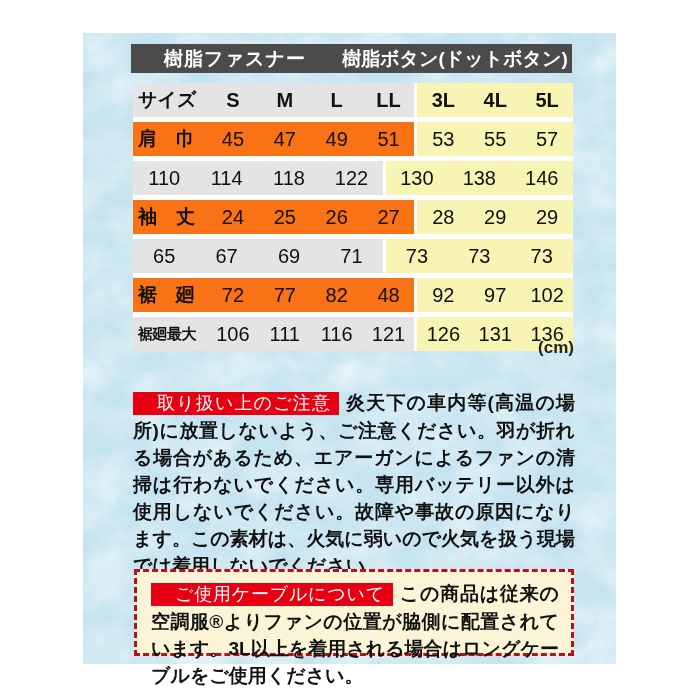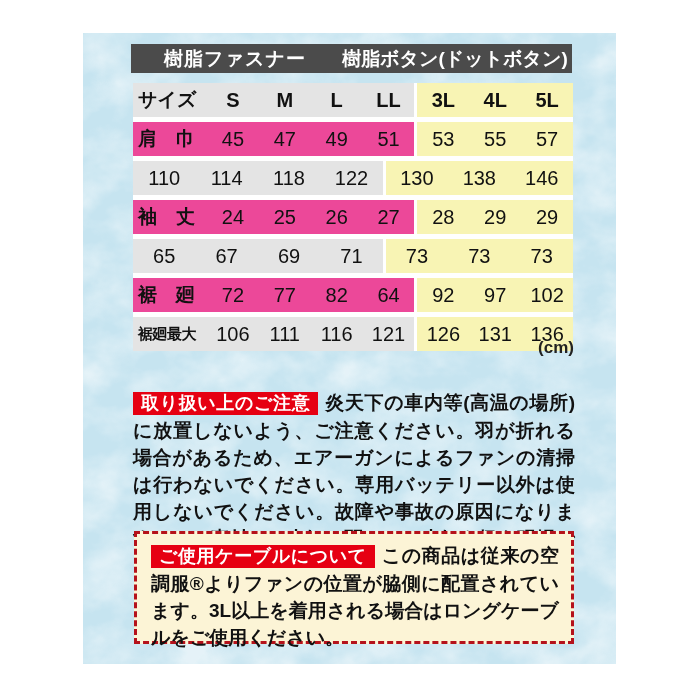--- a/index.html
+++ b/index.html
@@ -44,47 +44,47 @@
     display:flex;align-items:center;justify-content:center;
     font-size:20px;font-weight:500;color:#111;flex:1;white-space:nowrap;
   }
   .tlabel{
     flex:none;width:74px;justify-content:flex-start;padding-left:5px;
     font-weight:700;font-size:19px;
   }
   .tlabel.small{font-size:15px;letter-spacing:-0.5px;}
   .thead .tcell{font-weight:700;}
   .tgap{flex:none;width:3px;background:#fff;}
-  .white{background:#ec4899;}
+  .white{background:#f97316;}
   .gray{background:var(--gray-row);}
   .yellow{background:var(--yellow);}
 
   .unit-note{
     position:absolute;left:445px;top:298px;width:46px;
     font-size:17px;font-weight:600;color:#222;text-align:right;margin-top:7px;
   }
   .pockets{
     position:absolute;left:50px;top:302px;width:330px;
     font-size:18px;font-weight:600;line-height:21px;color:#111;white-space:nowrap;
   }
 
   
   .caution{
     position:absolute;left:50px;top:356px;width:442px;
     font-size:19px;line-height:27px;font-weight:600;color:#111;
     text-align:justify;
   }
   .inline-label{
-    background:var(--accent-red);color:#fff;font-size:18px;font-weight:700;
-    padding:1px 8px 2px 8px;margin-right:7px;white-space:nowrap;
+    background:var(--accent-red);color:#fff;font-size:18px;font-weight:400;
+    padding:1px 8px 2px 24px;margin-right:7px;white-space:nowrap;
   }
 
   
   .cable-box{
-    position:absolute;left:51px;top:498px;width:440px;height:113px;
+    position:absolute;left:51px;top:536px;width:440px;height:87px;
     background:var(--cream);border:3px dashed var(--border-red);
     padding:8px 12px 8px 14px;
   }
   .cable-box p{
     font-size:19px;line-height:27px;font-weight:600;color:#111;text-align:justify;
   }
 </style>
 </head>
 <body>
 
@@ -156,21 +156,21 @@
           <div class="tgap"></div>
           <div class="tcell yellow">73</div>
           <div class="tcell yellow">73</div>
           <div class="tcell yellow">73</div>
         </div>
         <div class="trow">
           <div class="tcell tlabel white">裾　廻</div>
           <div class="tcell white">72</div>
           <div class="tcell white">77</div>
           <div class="tcell white">82</div>
-          <div class="tcell white">64</div>
+          <div class="tcell white">48</div>
           <div class="tgap"></div>
           <div class="tcell yellow">92</div>
           <div class="tcell yellow">97</div>
           <div class="tcell yellow">102</div>
         </div>
         <div class="trow">
           <div class="tcell tlabel gray small">裾廻最大</div>
           <div class="tcell gray">106</div>
           <div class="tcell gray">111</div>
           <div class="tcell gray">116</div>

